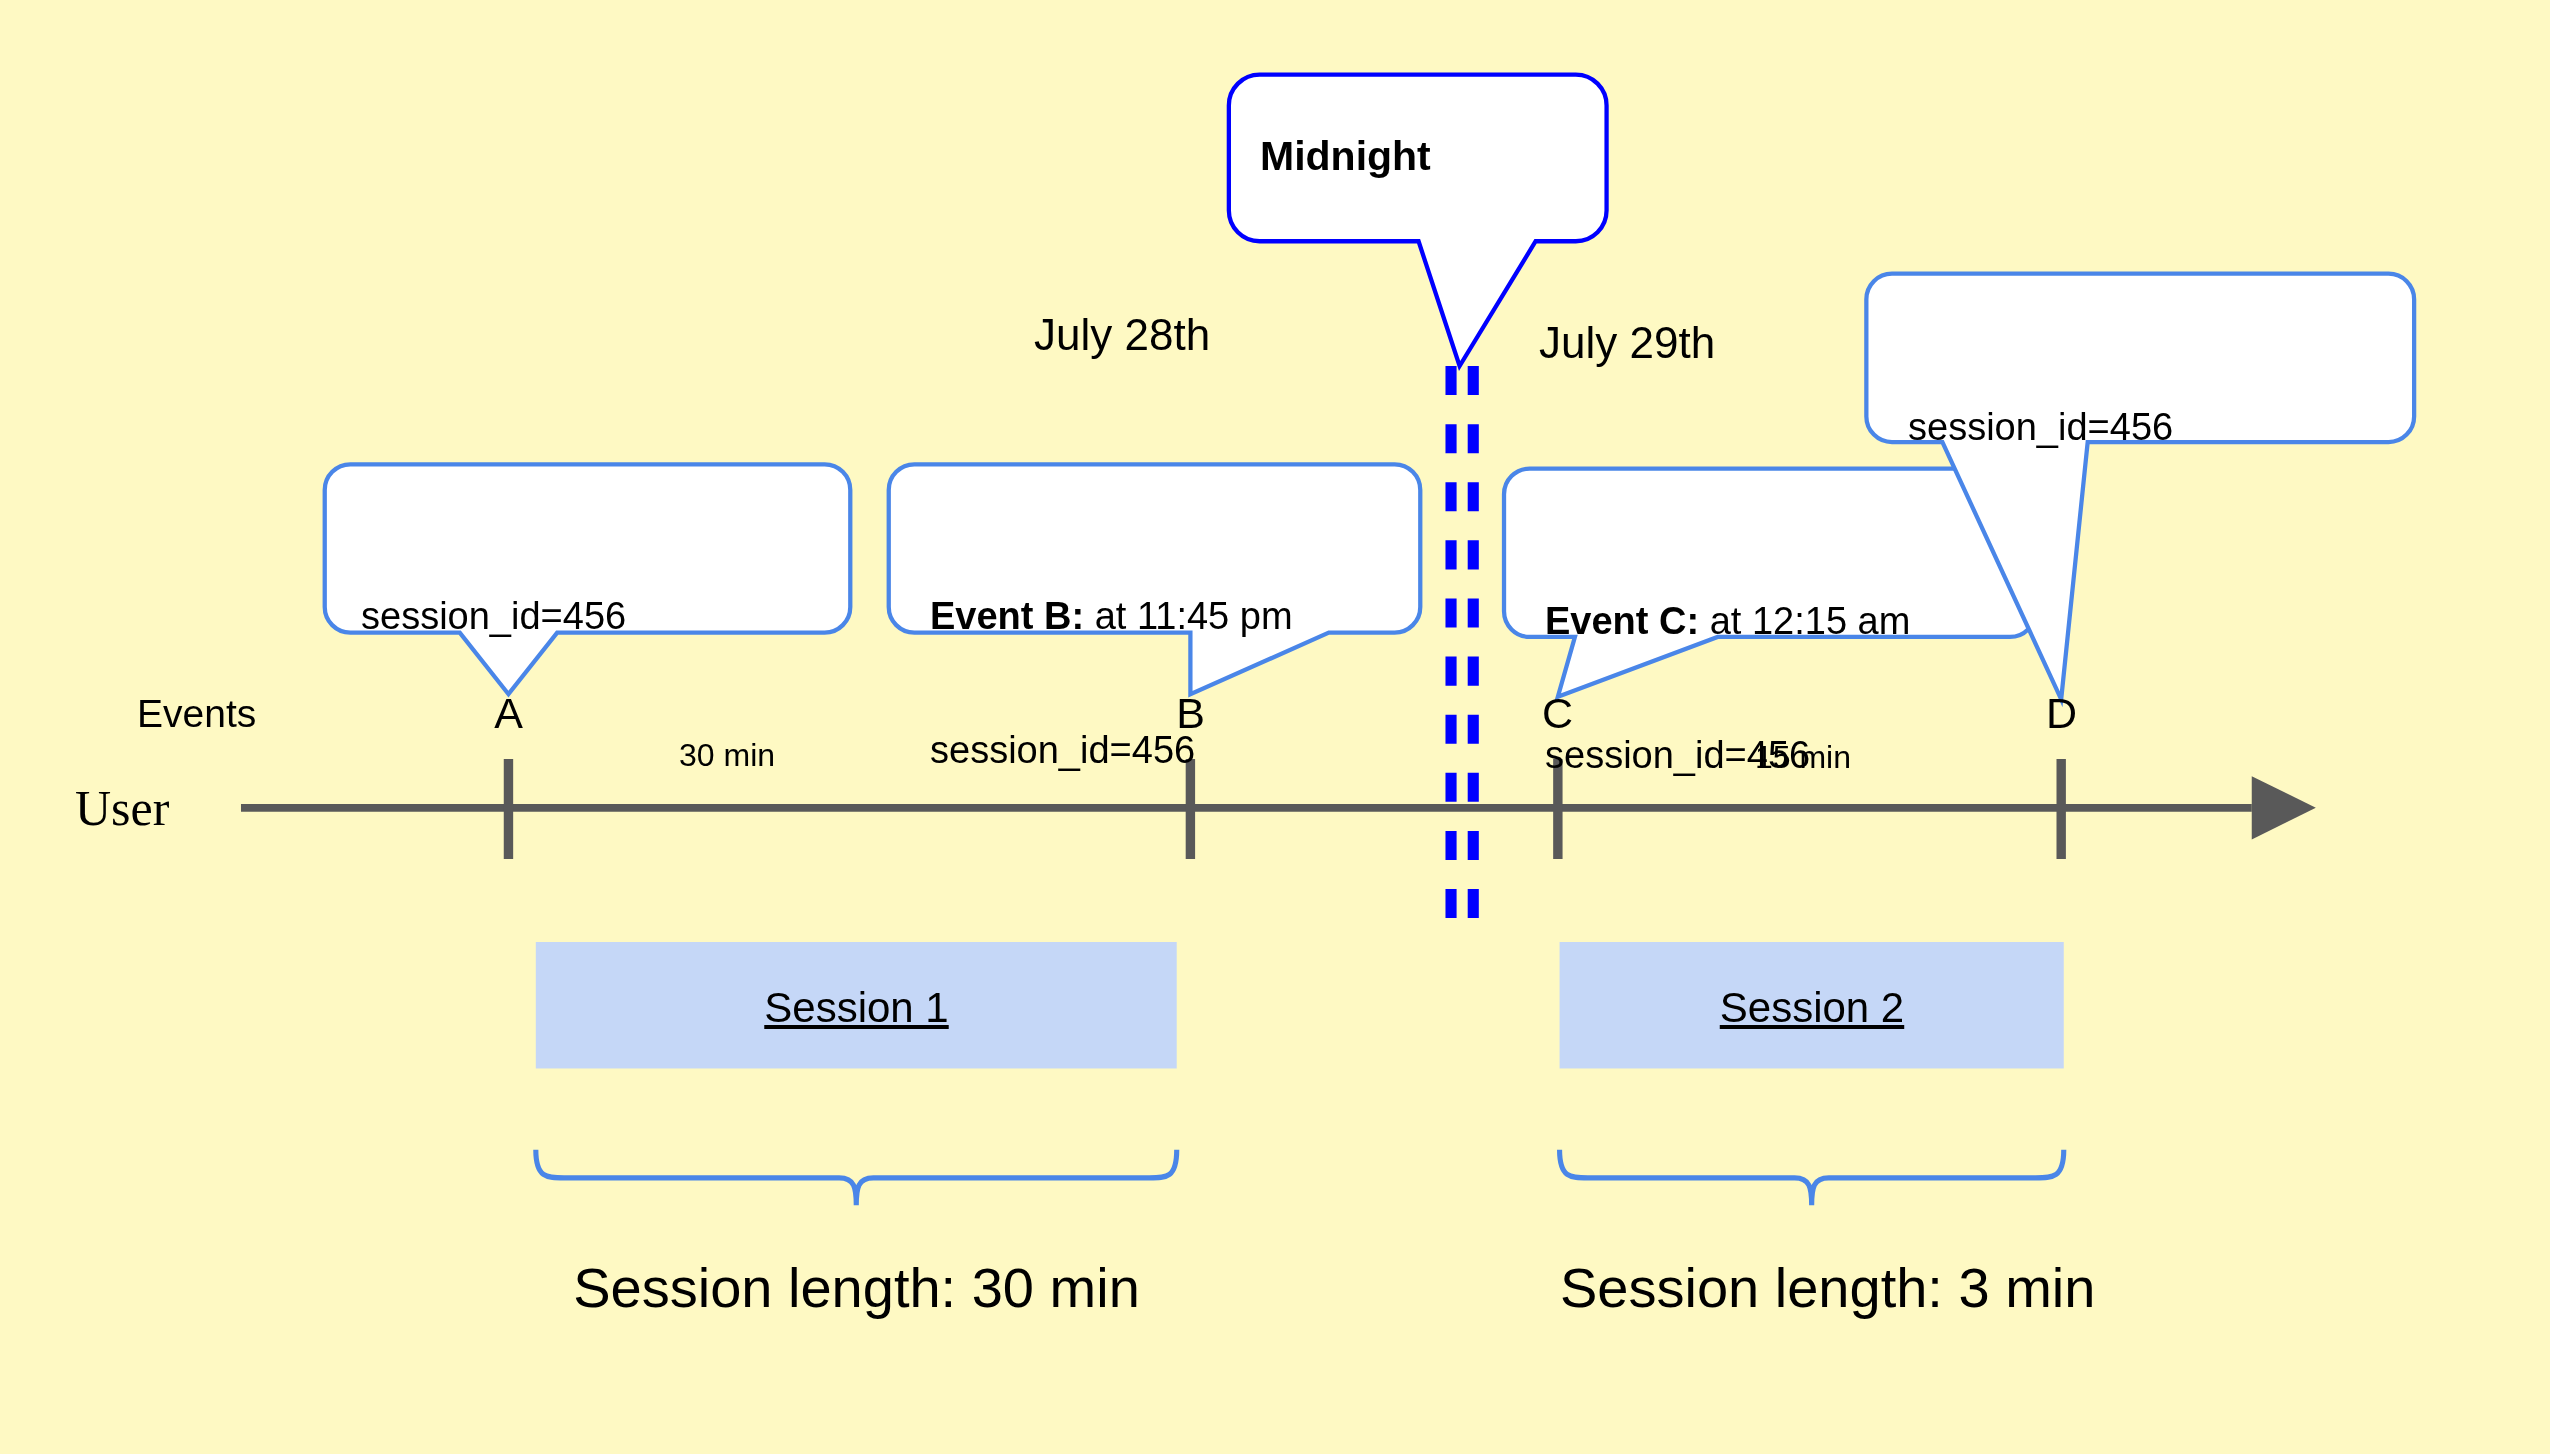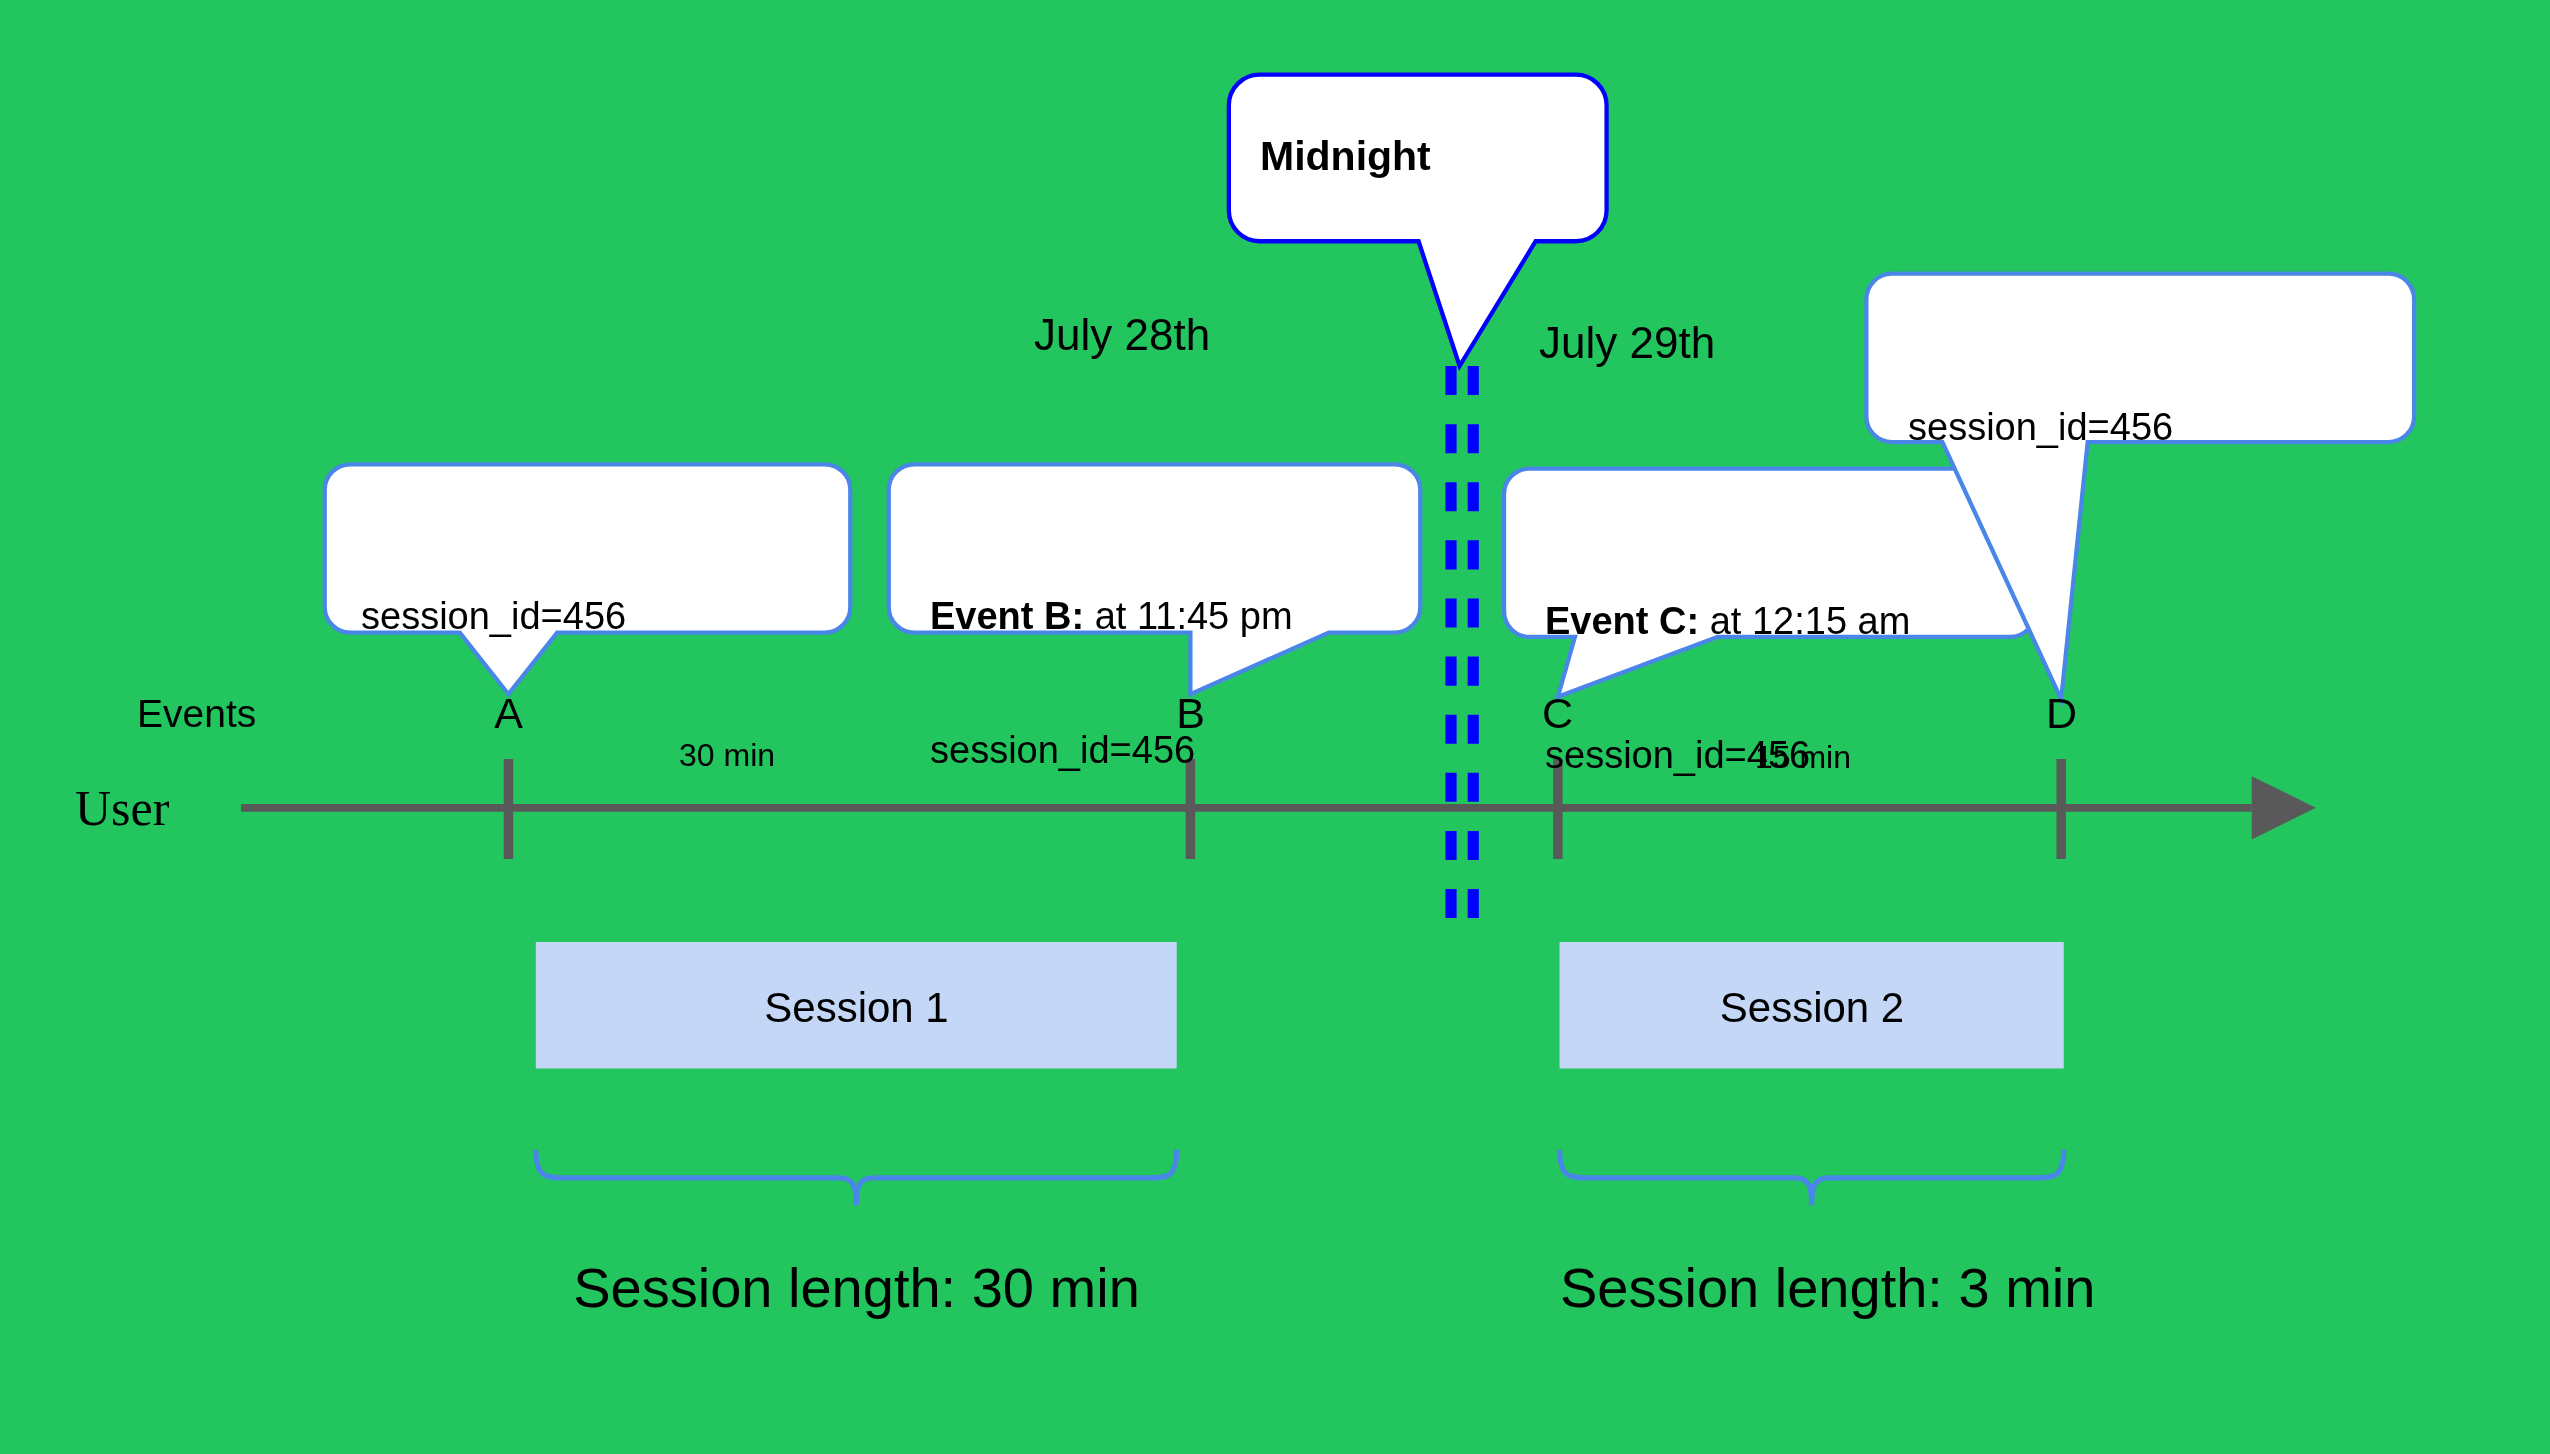--- a/index.html
+++ b/index.html
@@ -4,21 +4,21 @@
 <style>
   html, body {
     margin: 0;
     padding: 0;
     background: #ffffff;
   }
   #stage {
     position: relative;
     width: 2550px;
     height: 1455px;
-    background: #22c55e;
+    background: #fef9c3;
     overflow: hidden;
     font-family: "Liberation Sans", sans-serif;
     color: #000000;
   }
   #vector-layer {
     position: absolute;
     left: 0; top: 0;
     width: 2550px;
     height: 1455px;
   }
@@ -40,21 +40,21 @@
   }
   
   .date-label {
     font-size: 44px;
   }
   
   .events-label { font-size: 39px; }
   .user-label   { font-size: 50px; font-family: Liberation Serif, serif; }
   .tick-label   { font-size: 43px; }
   .dur-label    { font-size: 32px; }
-  .session-label { font-size: 42px; }
+  .session-label { font-size: 42px; text-decoration: underline; }
   .session-length-label { font-size: 56px; }
 </style>
 </head>
 <body>
 
 <div id="stage">
 
   <svg id="vector-layer" viewBox="0 0 2984 1702">
 
     <g>

